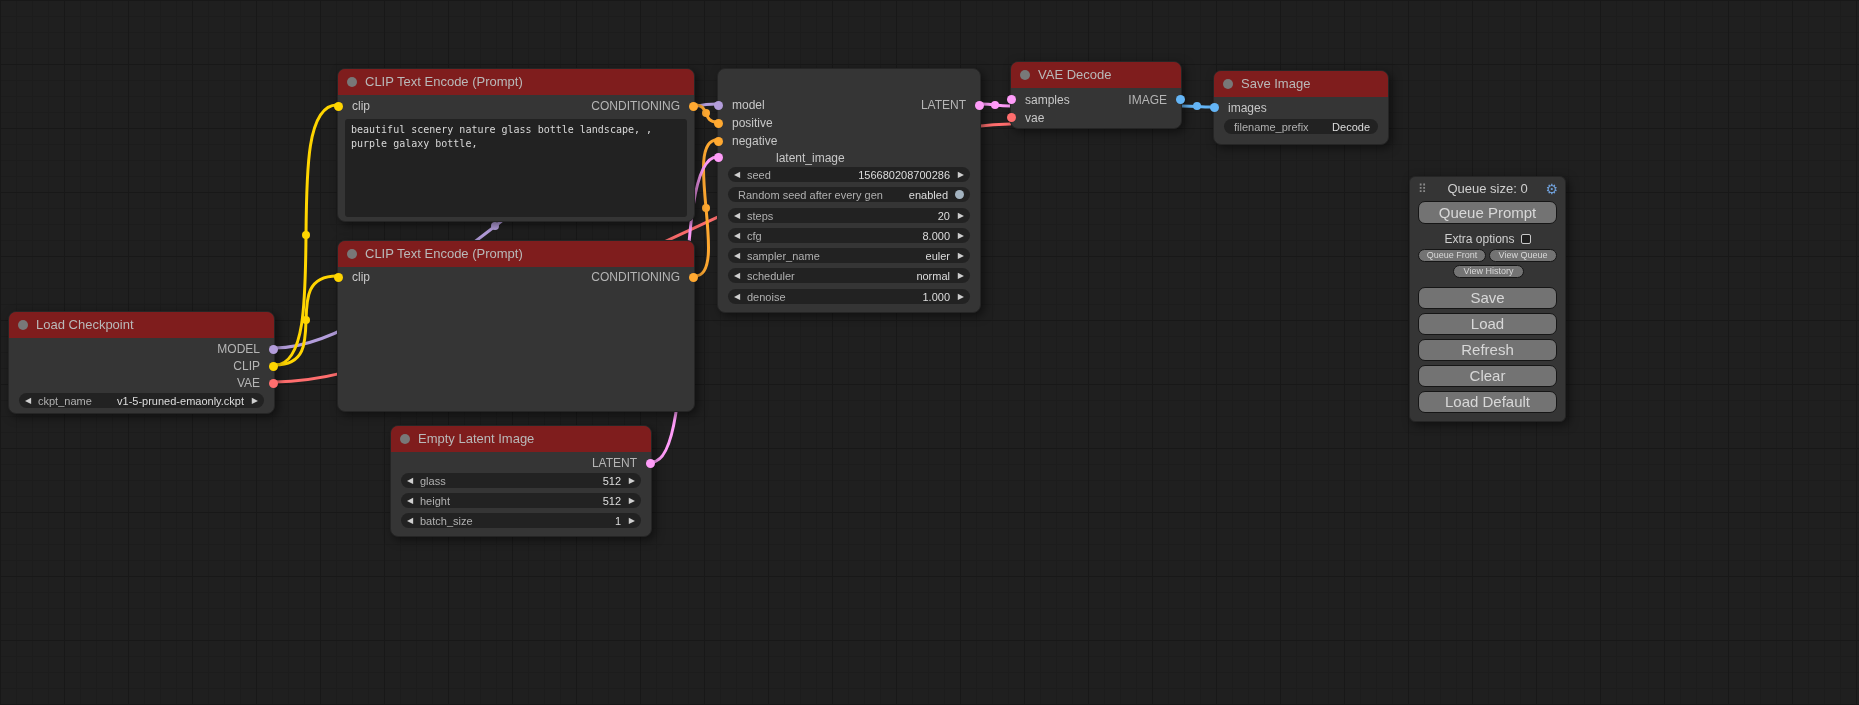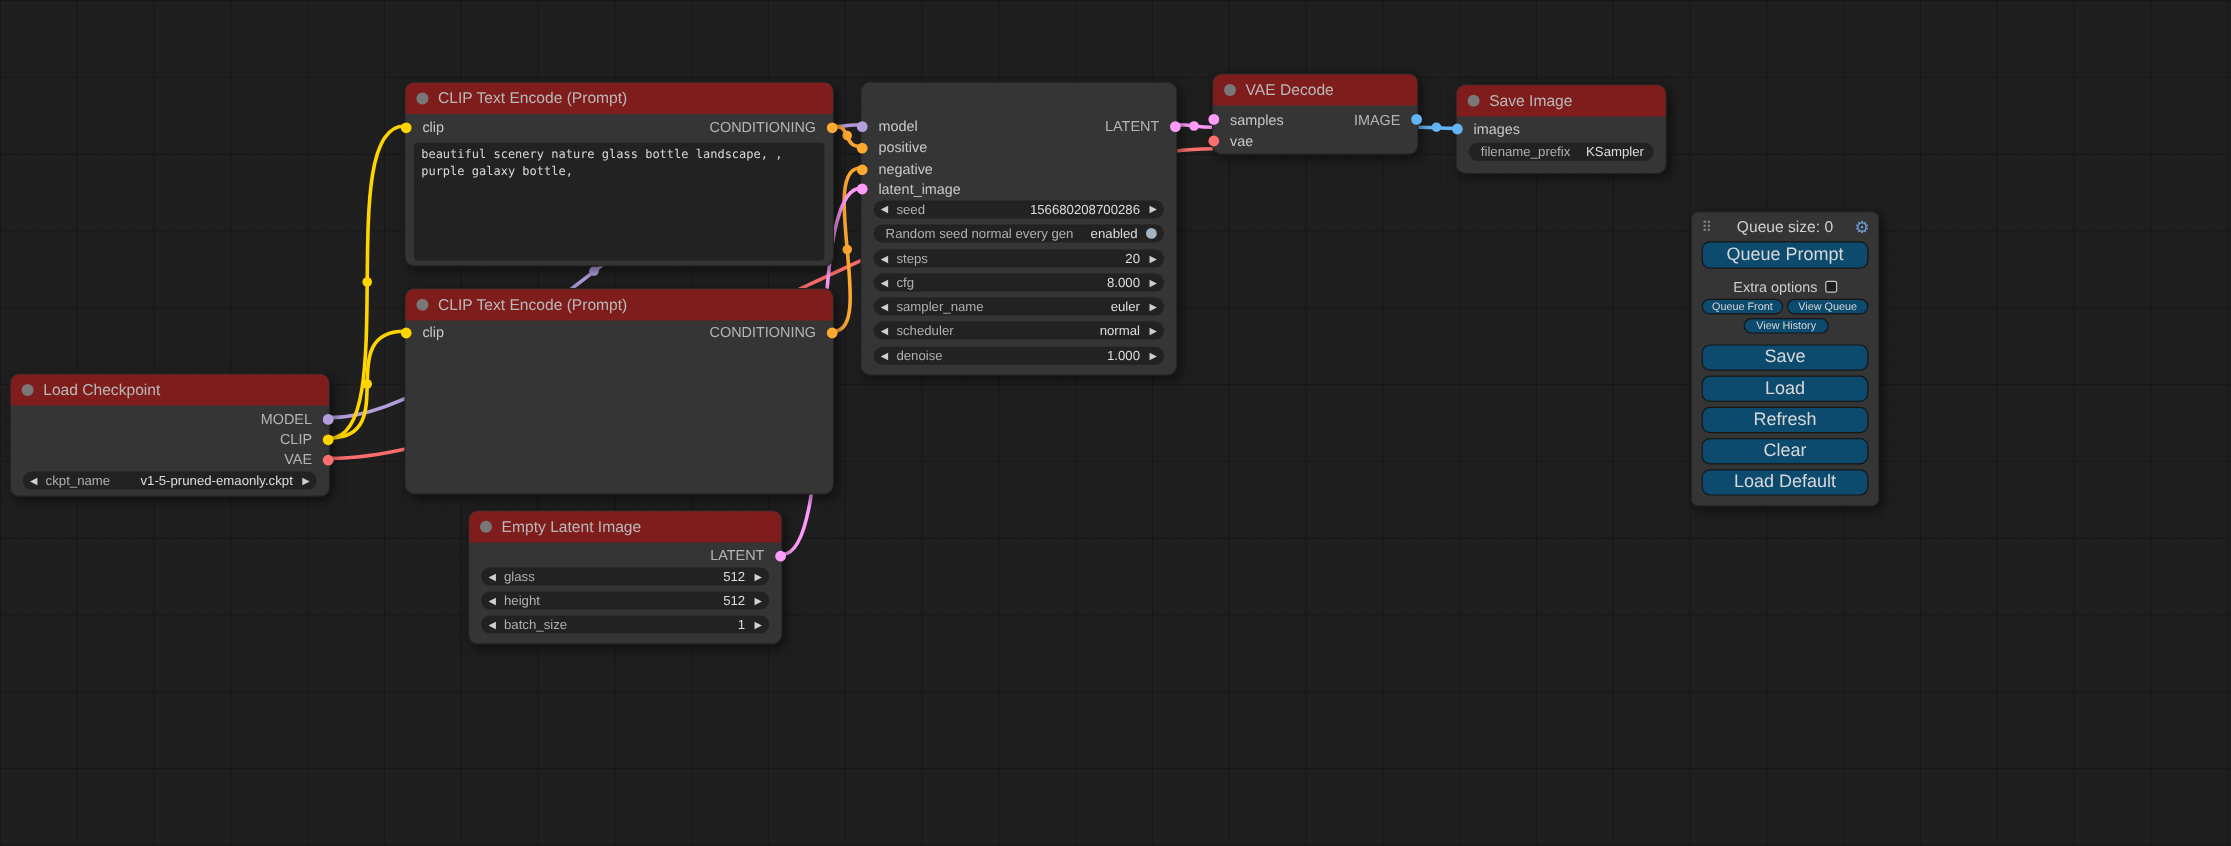--- a/index.html
+++ b/index.html
@@ -53,21 +53,21 @@
     line-height:14px; padding:4px 6px; resize:none; outline:none; overflow:hidden; }
 
   #queue-panel { position:absolute; left:1409px; top:176px; width:157px; height:246px;
     background:#353535; border:1px solid #252525; border-radius:6px; z-index:2;
     box-shadow:3px 3px 10px rgba(0,0,0,0.5); }
   .qp-drag { position:absolute; left:8px; top:5px; color:#8a8a8a; font-size:12px; cursor:move; }
   .qp-size { position:absolute; left:0; right:0; top:4px; text-align:center; font-size:13px;
     color:#cfcfcf; line-height:16px; }
   .qp-gear { position:absolute; right:7px; top:4px; font-size:14px; color:#6f9fd8; cursor:pointer;
     line-height:16px; }
-  .qbtn { position:absolute; background:#0c4a6e; border:1px solid #161616; border-radius:7px;
+  .qbtn { position:absolute; background:#737373; border:1px solid #161616; border-radius:7px;
     color:#d8d8d8; text-align:center; font-family:inherit; cursor:pointer; padding:0; }
   .qbtn-lg { left:8px; right:8px; height:22px; font-size:15px; line-height:20px; }
   .qbtn-sm { height:13px; font-size:9px; line-height:11px; border-radius:8px; }
   #btn-queue-prompt { left:8px; right:8px; top:24px; height:23px; font-size:15px; line-height:21px; }
   .qp-extra { position:absolute; top:55px; left:0; right:0; display:flex; justify-content:center;
     align-items:center; gap:6px; font-size:12px; color:#cfcfcf; }
   .qp-checkbox { width:10px; height:10px; background:#1e1e1e; border:1px solid #c8c8c8;
     border-radius:2px; cursor:pointer; }
   #btn-queue-front { left:8px; top:72px; width:68px; }
   #btn-view-queue { right:8px; top:72px; width:68px; }
@@ -170,33 +170,33 @@
     </div>
   </div>
 
   <div class="node" style="left:717px; top:68px; width:264px; height:245px;">
     <div class="slot in" style="top:29px;">model</div>
     <span class="port in c-model" style="top:32px;"></span>
     <div class="slot in" style="top:47px;">positive</div>
     <span class="port in c-cond" style="top:50px;"></span>
     <div class="slot in" style="top:65px;">negative</div>
     <span class="port in c-cond" style="top:68px;"></span>
-    <div class="slot in" style="top:82px;">latent_image</div>
+    <div class="slot in" style="top:82px;margin-left:44px;">latent_image</div>
     <span class="port in c-latent" style="top:84px;"></span>
     <div class="slot out" style="top:29px;">LATENT</div>
     <span class="port out c-latent" style="top:32px;"></span>
 
     <div class="widget" style="top:98px;">
       <span class="arrow">◀</span>
       <span class="wname">seed</span>
       <span class="wval">156680208700286</span>
       <span class="arrow r">▶</span>
     </div>
     <div class="widget noarrow" style="top:118px;">
-      <span class="wname">Random seed normal every gen</span>
+      <span class="wname">Random seed after every gen</span>
       <span class="wval">enabled</span>
       <span class="toggle-dot"></span>
     </div>
     <div class="widget" style="top:139px;">
       <span class="arrow">◀</span>
       <span class="wname">steps</span>
       <span class="wval">20</span>
       <span class="arrow r">▶</span>
     </div>
     <div class="widget" style="top:159px;">
@@ -240,21 +240,21 @@
 
   <div class="node" style="left:1213px; top:70px; width:176px; height:75px;">
     <div class="node-title">
       <span class="title-dot"></span>
       <span class="title-text">Save Image</span>
     </div>
     <div class="slot in" style="top:30px;">images</div>
     <span class="port in c-image" style="top:32px;"></span>
     <div class="widget noarrow" style="top:48px;">
       <span class="wname">filename_prefix</span>
-      <span class="wval">KSampler</span>
+      <span class="wval">Decode</span>
     </div>
   </div>
 
   <div id="queue-panel">
     <span class="qp-drag">⠿</span>
     <div class="qp-size">Queue size: 0</div>
     <span class="qp-gear">⚙</span>
 
     <button class="qbtn" id="btn-queue-prompt">Queue Prompt</button>
 

